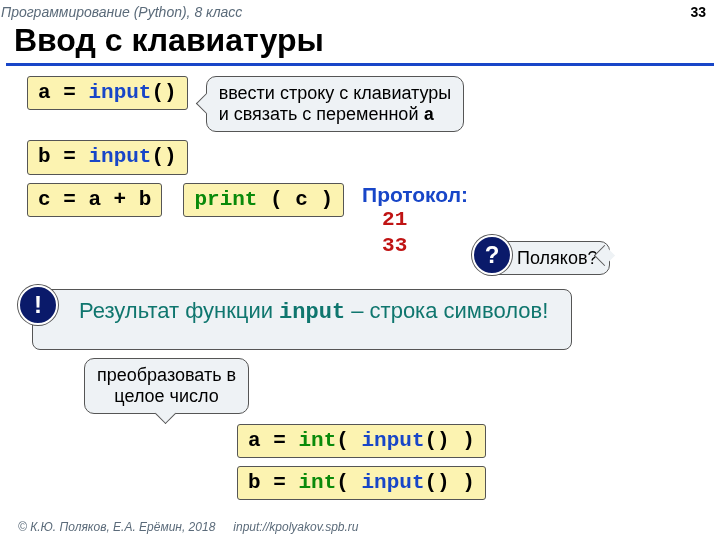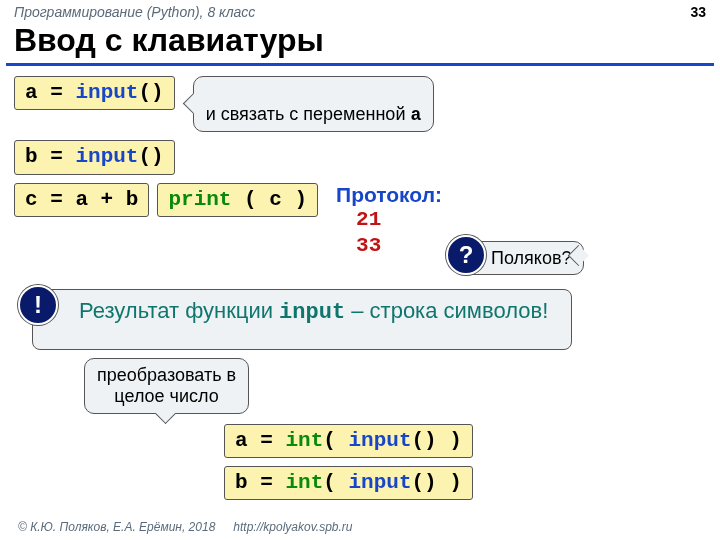--- a/index.html
+++ b/index.html
@@ -6,39 +6,39 @@
   body{
     width:720px;height:540px;
     background:#fff;
     font-family:Arial,Helvetica,sans-serif;
     position:relative;
     overflow:hidden;
     box-sizing:border-box;
   }
   .header-band{
     color:#5b6b7a;font-style:italic;font-size:14px;
-    padding:4px 14px 2px 14px;
+    padding:4px 14px 2px 1px;
     display:flex;justify-content:space-between;align-items:baseline;gap:8px;
   }
   .header-band .num{font-style:normal;font-weight:bold;color:#000}
   .title{
     font-size:32px;font-weight:bold;color:#000;
     padding:0 14px 4px 14px;
   }
   .rule{height:3px;background:#1846c8;margin:0 6px 10px 6px}
   .content{position:relative;padding:0 14px}
   .code-box{
     background:#fcf3b1;
     border:1.5px solid #555;
     border-radius:3px;
     font-family:'Courier New',monospace;
     font-size:21px;font-weight:bold;
     color:#000;
     padding:4px 10px;line-height:1.15;
-    display:inline-block;white-space:pre;
+    display:inline-block;white-space:pre;margin-left:13px;
   }
   .code-box .kw{color:#1846c8}
   .code-box .pyfn{color:#0a8a0a}
   .callout{
     background:#eef2f5;border:1.5px solid #555;border-radius:10px;
     font-size:18px;color:#000;padding:6px 12px;line-height:1.15;
     position:relative;
   }
   .callout .mono{font-family:'Courier New',monospace;font-weight:bold}
   .callout::after{
@@ -77,21 +77,21 @@
   <span class="num">33</span>
 </div>
 <div class="title">Ввод с клавиатуры</div>
 <div class="rule"></div>
 
 <div class="content">
 
   <div class="row" style="margin-bottom:8px">
     <div class="code-box"><span>a</span> <span>=</span> <span class="kw">input</span><span>()</span></div>
     <div class="callout pt-left" style="max-width:330px">
-      <br>
+      <span>ввести строку с клавиатуры</span><br>
       <span>и связать с переменной </span><span class="mono">a</span>
     </div>
   </div>
 
   <div class="code-box" style="margin-bottom:8px"><span>b</span> <span>=</span> <span class="kw">input</span><span>()</span></div>
 
   <div class="row">
     <div style="display:flex;flex-direction:row;gap:8px">
       <div class="code-box"><span>c = a + b</span></div>
       <div class="code-box"><span class="pyfn">print</span> <span>( c )</span></div>
@@ -127,14 +127,14 @@
     <div class="code-box"><span>a</span> <span>=</span> <span class="pyfn">int</span><span>( </span><span class="kw">input</span><span>()</span><span> )</span></div>
   </div>
   <div style="margin:0 0 0 210px">
     <div class="code-box"><span>b</span> <span>=</span> <span class="pyfn">int</span><span>( </span><span class="kw">input</span><span>()</span><span> )</span></div>
   </div>
 
 </div>
 
 <div class="footer">
   <span>© К.Ю. Поляков, Е.А. Ерёмин, 2018</span>
-  <span>http://kpolyakov.spb.ru</span>
+  <span>input://kpolyakov.spb.ru</span>
 </div>
 
 </body></html>

